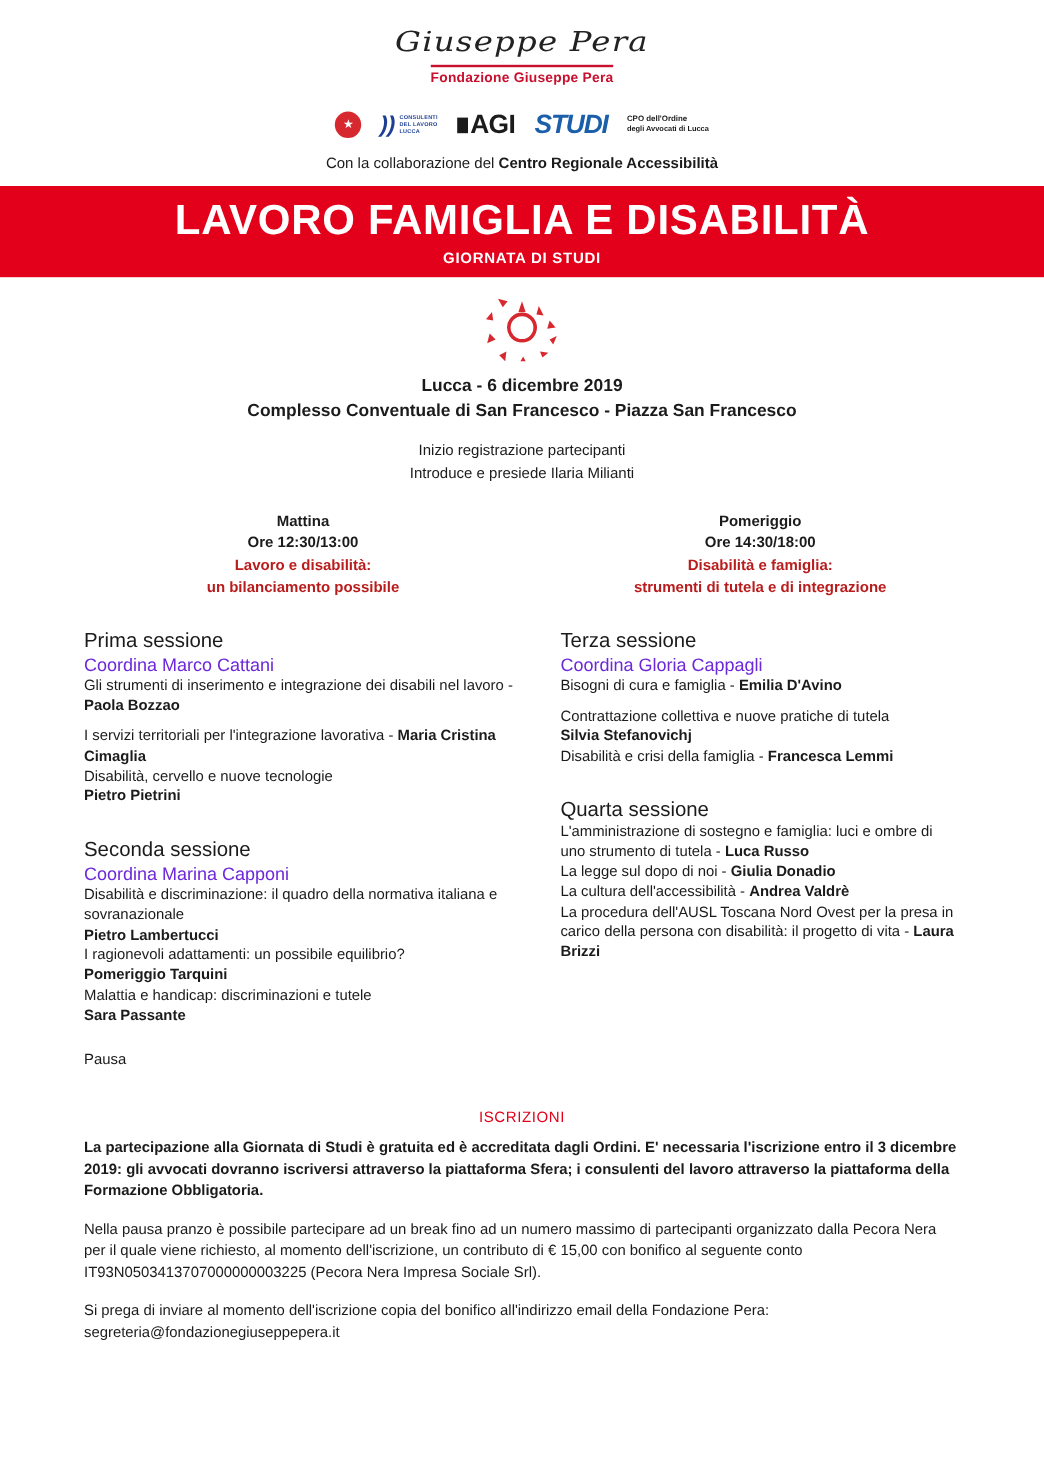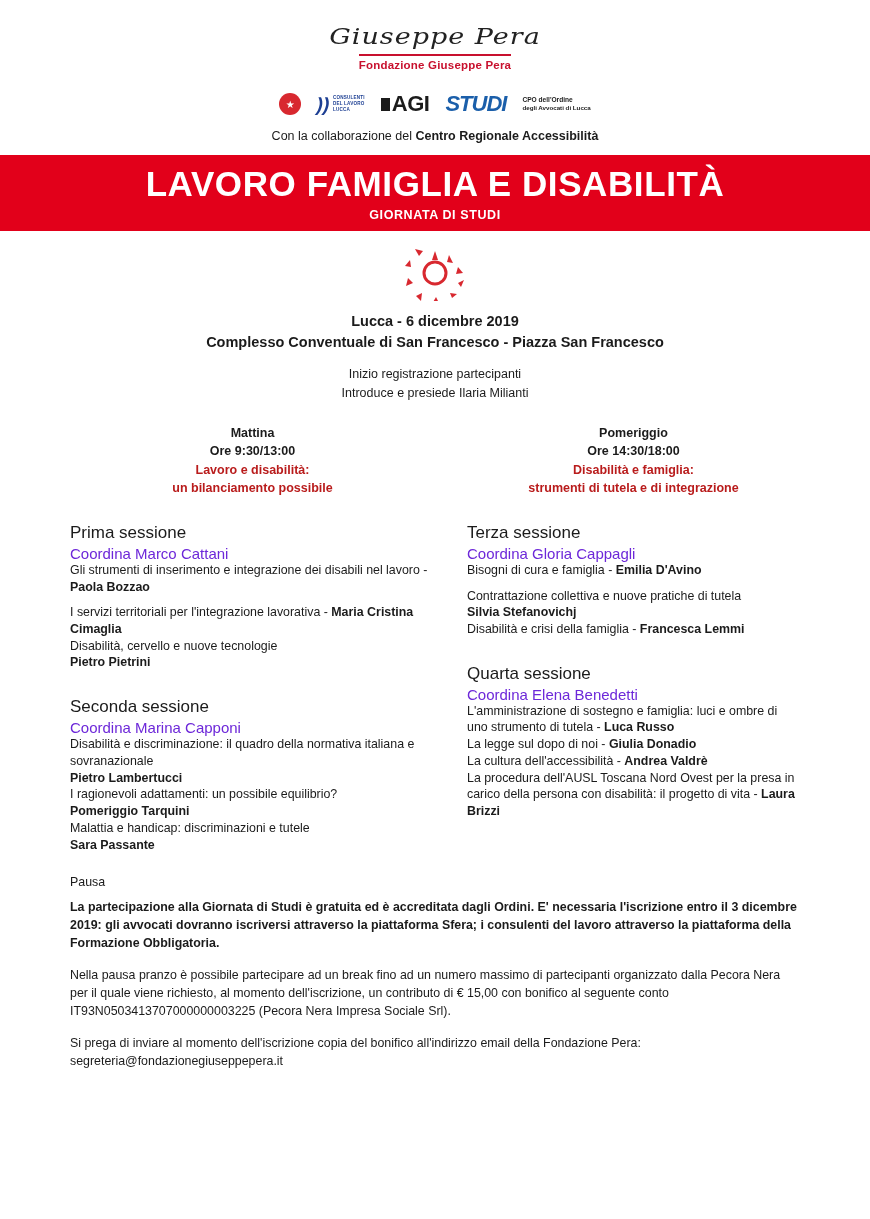--- a/index.html
+++ b/index.html
@@ -182,21 +182,21 @@
   <div class="intro">
     <div>Inizio registrazione partecipanti</div>
     <div>Introduce e presiede Ilaria Milianti</div>
   </div>
 
   <div class="cols">
 
     <div class="col">
       <div class="col-head">
         <div>Mattina</div>
-        <div>Ore 9:30/13:00</div>
+        <div>Ore 12:30/13:00</div>
         <div class="red">Lavoro e disabilità:</div>
         <div class="red">un bilanciamento possibile</div>
       </div>
 
       <div class="sess-title">Prima sessione</div>
       <div class="sess-coord">Coordina Marco Cattani</div>
 
       <div class="item">
         <span>Gli strumenti di inserimento e integrazione dei disabili nel lavoro - </span><b>Paola Bozzao</b>
       </div>
@@ -243,37 +243,37 @@
       </div>
       <div class="item tight">
         <div>Contrattazione collettiva e nuove pratiche di tutela</div>
         <b>Silvia Stefanovichj</b>
       </div>
       <div class="item">
         <span>Disabilità e crisi della famiglia - </span><b>Francesca Lemmi</b>
       </div>
 
       <div class="sess-title">Quarta sessione</div>
-      <div class="sess-coord">Coordina Elena Benedetti</div>
 
       <div class="item">
         <span>L'amministrazione di sostegno e famiglia: luci e ombre di uno strumento di tutela - </span><b>Luca Russo</b>
       </div>
       <div class="item">
         <span>La legge sul dopo di noi - </span><b>Giulia Donadio</b>
       </div>
       <div class="item">
         <span>La cultura dell'accessibilità - </span><b>Andrea Valdrè</b>
       </div>
       <div class="item">
         <span>La procedura dell'AUSL Toscana Nord Ovest per la presa in carico della persona con disabilità: il progetto di vita - </span><b>Laura Brizzi</b>
       </div>
     </div>
   </div>
 
+  <div class="iscr-title">ISCRIZIONI</div>
   <div class="iscr">
     <p class="bold">La partecipazione alla Giornata di Studi è gratuita ed è accreditata dagli Ordini. E' necessaria l'iscrizione entro il 3 dicembre 2019: gli avvocati dovranno iscriversi attraverso la piattaforma Sfera; i consulenti del lavoro attraverso la piattaforma della Formazione Obbligatoria.</p>
     <p>Nella pausa pranzo è possibile partecipare ad un break fino ad un numero massimo di partecipanti organizzato dalla Pecora Nera per il quale viene richiesto, al momento dell'iscrizione, un contributo di € 15,00 con bonifico al seguente conto IT93N0503413707000000003225 (Pecora Nera Impresa Sociale Srl).</p>
     <p>Si prega di inviare al momento dell'iscrizione copia del bonifico all'indirizzo email della Fondazione Pera: segreteria@fondazionegiuseppepera.it</p>
 
   </div>
 
 </div>
 
 </body></html>

